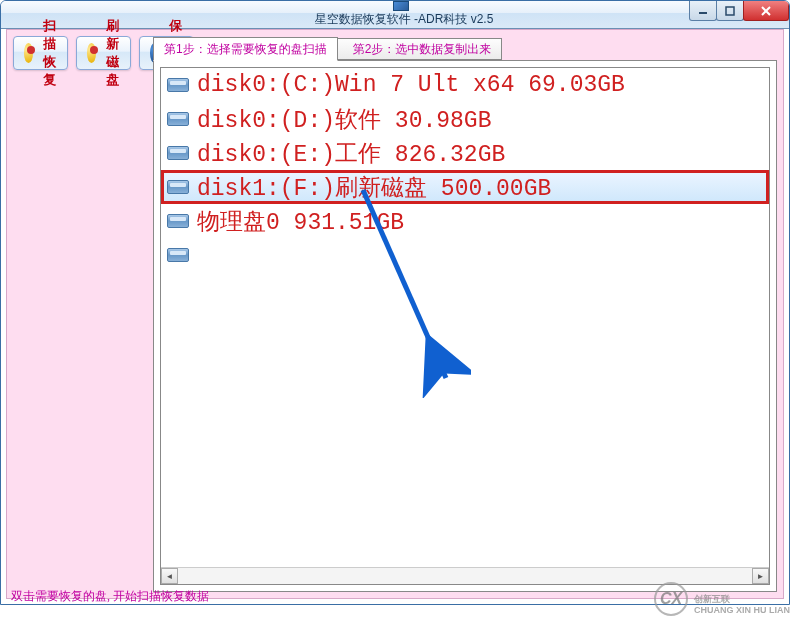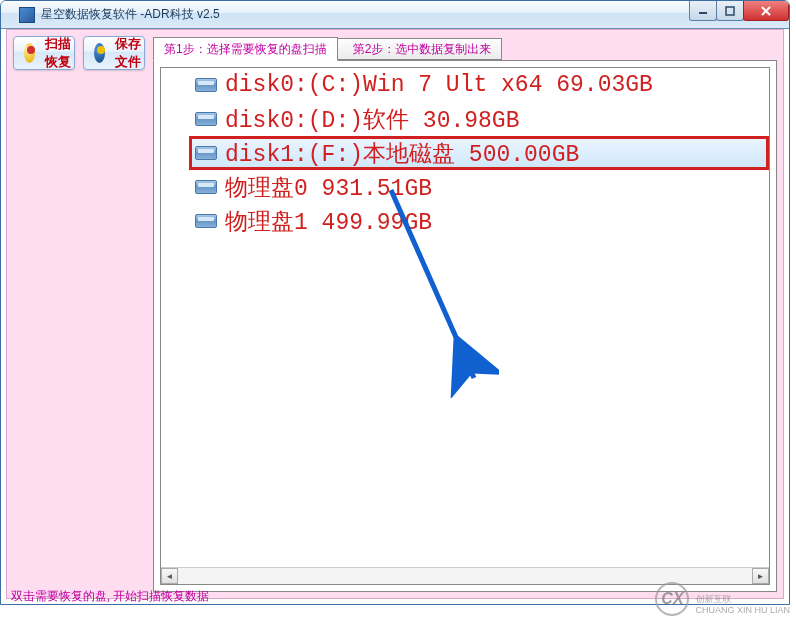--- a/index.html
+++ b/index.html
@@ -22,20 +22,21 @@
   background: #fff;
 }
 .titlebar {
   height: 28px;
   background: linear-gradient(to bottom, #f8fbff 0%, #e6f0fa 45%, #cfe3f6 46%, #dae9f7 100%);
   border-bottom: 1px solid #6b8fb4;
   display: flex;
   align-items: center;
   padding-left: 18px;
   position: relative;
+  flex-direction: column;
 }
 .title-icon {
   width: 16px; height: 16px;
   background: linear-gradient(135deg, #4a8cd8, #2a5c9a);
   border: 1px solid #1a4a7a;
   margin-right: 6px;
 }
 .title-text { color: #1a3a5a; font-size: 12px; }
 .win-controls {
   position: absolute;
@@ -137,21 +138,20 @@
   position: absolute;
   left: 6px; right: 6px; top: 6px; bottom: 6px;
   border: 1px solid #888;
   background: #fff;
   overflow: hidden;
 }
 .list-inner {
   position: absolute;
   left: 0; right: 0; top: 0; bottom: 17px;
   overflow: hidden;
-  margin-left: 28px;
 }
 .disk-row {
   height: 34px;
   display: flex; align-items: center;
   padding-left: 6px;
   gap: 8px;
   cursor: pointer;
 }
 .disk-row.selected {
   background: linear-gradient(to bottom, #eaf4ff, #d0e8fc);
@@ -220,21 +220,21 @@
   display: flex; align-items: flex-end; gap: 6px;
   color: #888; font-size: 10px;
   opacity: 0.7;
 }
 .watermark .wm-logo {
   width: 34px; height: 34px; border: 2px solid #999; border-radius: 50%;
   display: flex; align-items: center; justify-content: center;
   font-weight: bold; font-size: 16px; color: #777;
   font-style: italic;
 }
-.watermark .wm-text { font-size: 9px; line-height: 11px; }
+.watermark .wm-text { font-size: 9px; line-height: 11px; font-weight: bold; }
 </style>
 </head>
 <body>
 
 <div class="window-frame">
 
   <div class="titlebar">
     <div class="title-icon"></div>
     <div class="title-text">星空数据恢复软件   -ADR科技 v2.5</div>
     <div class="win-controls">
@@ -258,20 +258,24 @@
   </div>
 
   <div class="client-area">
 
     <div class="left-panel">
       <div class="nav-btn">
         <div class="ico scan"></div>
         <div class="lbl">扫描恢复</div>
       </div>
       <div class="nav-btn">
+        <div class="ico refresh"></div>
+        <div class="lbl">刷新磁盘</div>
+      </div>
+      <div class="nav-btn">
         <div class="ico save"></div>
         <div class="lbl">保存文件</div>
       </div>
     </div>
 
     <div class="right-panel">
       <div class="tab-row">
         <div class="tab active">第1步：选择需要恢复的盘扫描</div>
         <div class="tab inactive">第2步：选中数据复制出来</div>
       </div>
@@ -281,31 +285,34 @@
           <div class="list-inner">
 
             <div class="disk-row">
               <div class="disk-icon"></div>
               <div class="disk-text">disk0:(C:)Win 7 Ult x64 69.03GB</div>
             </div>
             <div class="disk-row">
               <div class="disk-icon"></div>
               <div class="disk-text">disk0:(D:)软件 30.98GB</div>
             </div>
+            <div class="disk-row">
+              <div class="disk-icon"></div>
+              <div class="disk-text">disk0:(E:)工作 826.32GB</div>
+            </div>
             <div class="disk-row selected">
               <div class="disk-icon"></div>
-              <div class="disk-text">disk1:(F:)本地磁盘 500.00GB</div>
+              <div class="disk-text">disk1:(F:)刷新磁盘 500.00GB</div>
             </div>
             <div class="disk-row">
               <div class="disk-icon"></div>
               <div class="disk-text">物理盘0 931.51GB</div>
             </div>
             <div class="disk-row">
               <div class="disk-icon"></div>
-              <div class="disk-text">物理盘1 499.99GB</div>
             </div>
 
 
             <svg class="arrow-overlay" width="120" height="220" style="left:190px; top:110px;">
               <defs>
                 <marker id="ahead" markerWidth="12" markerHeight="12" refX="2" refY="6" orient="auto">
                   <path d="M0,0 L12,6 L0,12 L3,6 Z" fill="#1060d0"></path>
                 </marker>
               </defs>
               <line x1="95" y1="200" x2="12" y2="12" stroke="#1060d0" stroke-width="5" marker-start="url(#ahead)"></line>

